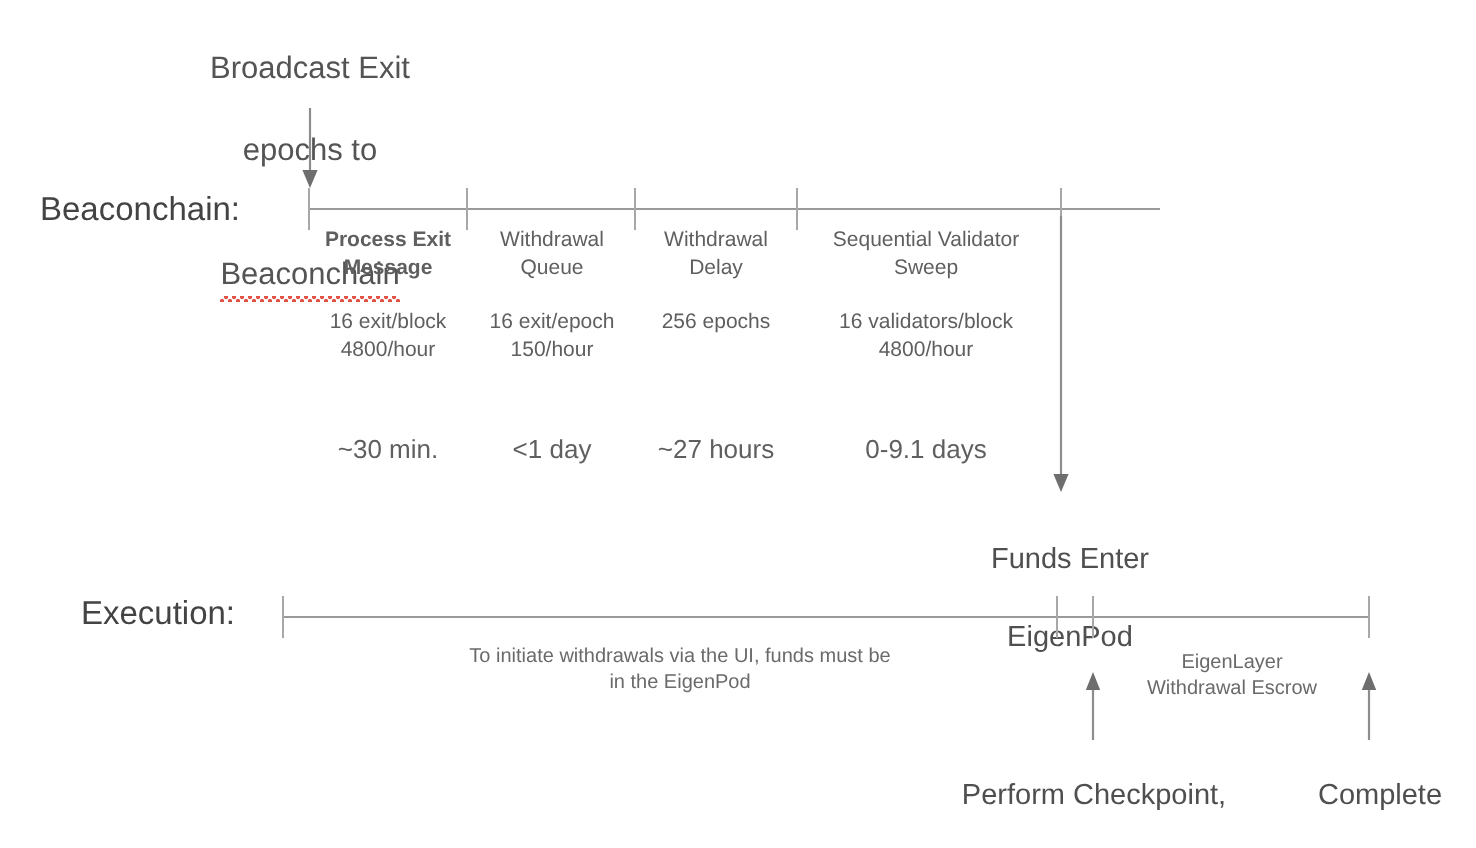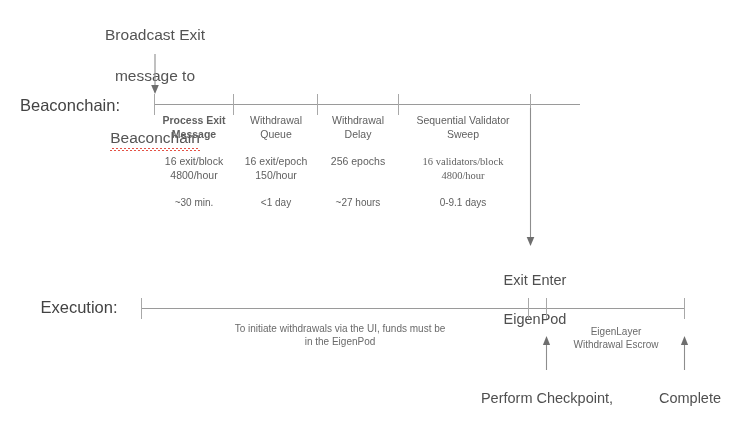--- a/index.html
+++ b/index.html
@@ -54,22 +54,23 @@
   }
   .cap-phase {
     font-size: 10.5px;
     color: #5f5f5f;
   }
   .cap-rate {
     font-size: 10.5px;
     color: #5f5f5f;
   }
   .cap-dur {
-    font-size: 10px;
+    font-size: 13px;
     color: #5f5f5f;
+    margin-top: 20px;
   }
   .cap-note {
     font-size: 10px;
     color: #6a6a6a;
   }
   .cap-big {
     font-size: 14.5px;
     color: #4f4f4f;
   }
 
@@ -96,21 +97,21 @@
   
   .arrow-svg { display: block; overflow: visible; }
 </style>
 </head>
 <body>
 
 <div id="diagram-root">
 
   <div class="abs cap cap-title" style="left:60px; top:4px; width:190px;">
     <div>Broadcast Exit</div>
-    <div>message to</div>
+    <div>epochs to</div>
     <div>
       <span class="squiggle">Beaconchain</span>
     </div>
   </div>
 
   <div class="abs" style="left:147px; top:54px; width:16px; height:42px;">
     <svg class="arrow-svg" width="16" height="42" viewBox="0 0 16 42" aria-hidden="true">
       <line x1="8" y1="0" x2="8" y2="33" stroke="#8d8d8d" stroke-width="1.1"></line>
       <polygon points="8,40 4.2,31 11.8,31" fill="#6e6e6e"></polygon>
     </svg>
@@ -138,33 +139,33 @@
 150/hour</div>
   <div class="abs cap cap-dur" style="left:223px; top:196px; width:106px;">&lt;1 day</div>
 
   <div class="abs cap cap-phase" style="left:305px; top:114px; width:106px;">Withdrawal
 Delay</div>
   <div class="abs cap cap-rate" style="left:305px; top:155px; width:106px;">256 epochs</div>
   <div class="abs cap cap-dur" style="left:305px; top:196px; width:106px;">~27 hours</div>
 
   <div class="abs cap cap-phase" style="left:393px; top:114px; width:140px;">Sequential Validator
 Sweep</div>
-  <div class="abs cap cap-rate" style="left:393px; top:155px; width:140px;font-family:Liberation Serif, serif;">16 validators/block
+  <div class="abs cap cap-rate" style="left:393px; top:155px; width:140px;">16 validators/block
 4800/hour</div>
   <div class="abs cap cap-dur" style="left:393px; top:196px; width:140px;">0-9.1 days</div>
 
   <div class="abs" style="left:523px; top:108px; width:16px; height:140px;">
     <svg class="arrow-svg" width="16" height="140" viewBox="0 0 16 140" aria-hidden="true">
       <line x1="7.5" y1="0" x2="7.5" y2="131" stroke="#8d8d8d" stroke-width="1.1"></line>
       <polygon points="7.5,138 3.7,129 11.3,129" fill="#6e6e6e"></polygon>
     </svg>
   </div>
 
   <div class="abs cap cap-big" style="left:460px; top:252px; width:150px;">
-    <div>Exit Enter</div>
+    <div>Funds Enter</div>
     <div>EigenPod</div>
   </div>
 
   <div class="abs row-label" style="left:16px; top:298px; width:126px;">Execution:</div>
 
   <div class="abs axis-line" style="left:141px; top:308px; width:544px;"></div>
 
   <div class="abs tick" style="left:141px; top:298px; height:21px;"></div>
   <div class="abs tick" style="left:528px; top:298px; height:21px;"></div>
   <div class="abs tick" style="left:546px; top:298px; height:21px;"></div>

